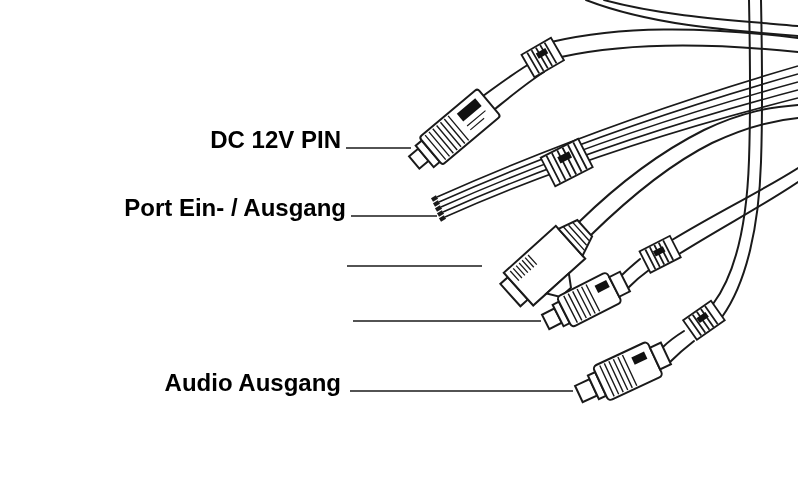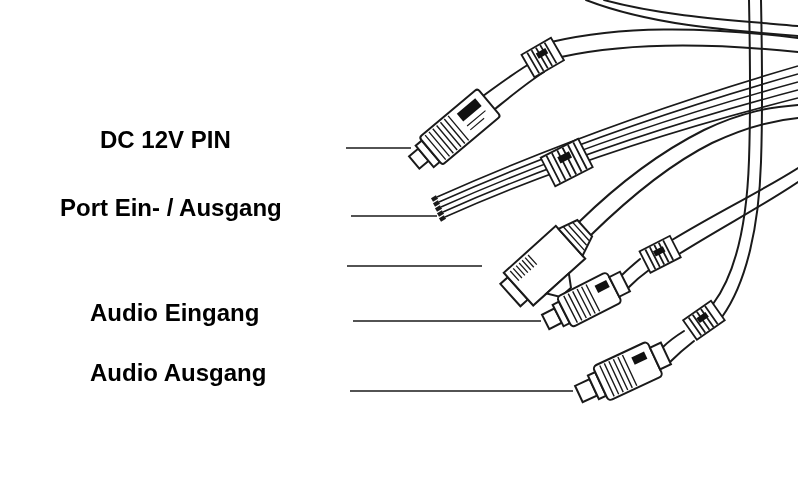--- a/index.html
+++ b/index.html
@@ -10,28 +10,28 @@
     overflow:hidden;
     font-family:"Liberation Sans",sans-serif;
   }
   .stage svg{position:absolute;left:0;top:0;}
   .label{
     position:absolute;
     font-weight:700;
     font-size:24px;
     line-height:26px;
     color:#000000;
-    text-align:left;
+    text-align:right;
     white-space:nowrap;
   }
   .lbl-dc   {left:100px; width:241px; top:127px;}
   .lbl-alarm{left:60px;  width:286px; top:195px;}
   .lbl-rj45 {left:100px; width:233px; top:245px;}
   .lbl-ain  {left:90px;  width:253px; top:300px;}
-  .lbl-aout {left:90px;  width:251px; top:360px;}
+  .lbl-aout {left:90px;  width:251px; top:370px;}
 </style>
 </head>
 <body>
 
 <div class="stage">
 
   <svg width="798" height="480" viewBox="0 0 798 480">
 
     <g stroke="#1a1a1a" stroke-width="2" fill="none" stroke-linecap="round">
 
@@ -130,16 +130,15 @@
       <line x1="346" y1="148" x2="411" y2="148"></line>
       <line x1="351" y1="216" x2="437" y2="216"></line>
       <line x1="347" y1="266" x2="482" y2="266"></line>
       <line x1="353" y1="321" x2="541" y2="321"></line>
       <line x1="350" y1="391" x2="573" y2="391"></line>
     </g>
   </svg>
 
   <div class="label lbl-dc">DC 12V PIN</div>
   <div class="label lbl-alarm">Port Ein- / Ausgang</div>
-  <div class="label lbl-ain">Audio Eingang</div>
   <div class="label lbl-aout">Audio Ausgang</div>
 
 </div>
 
 </body></html>

